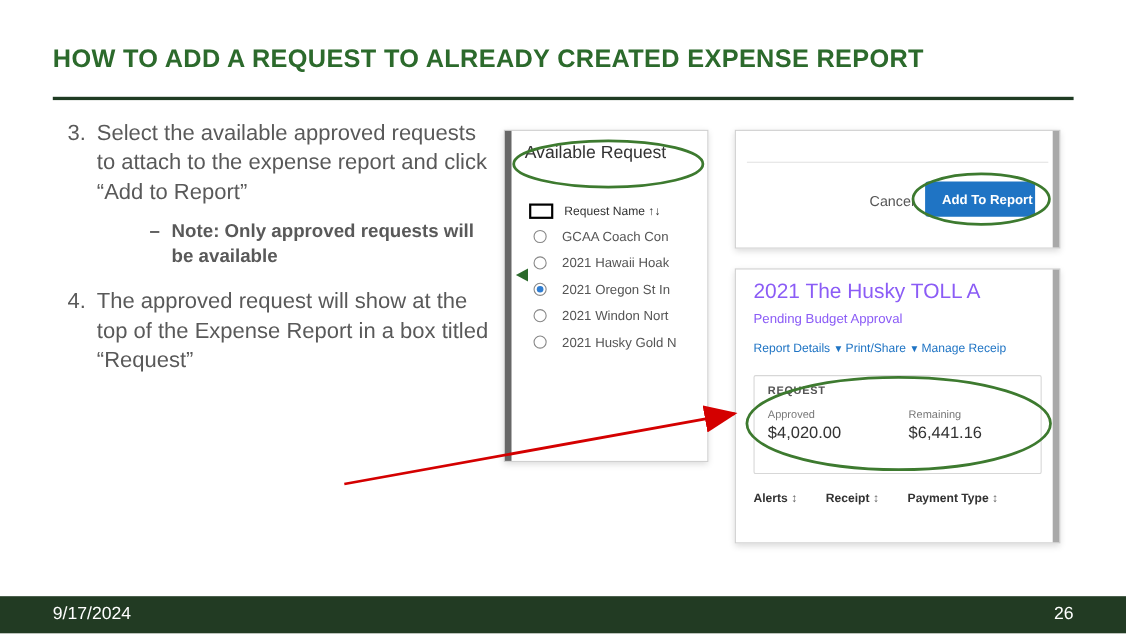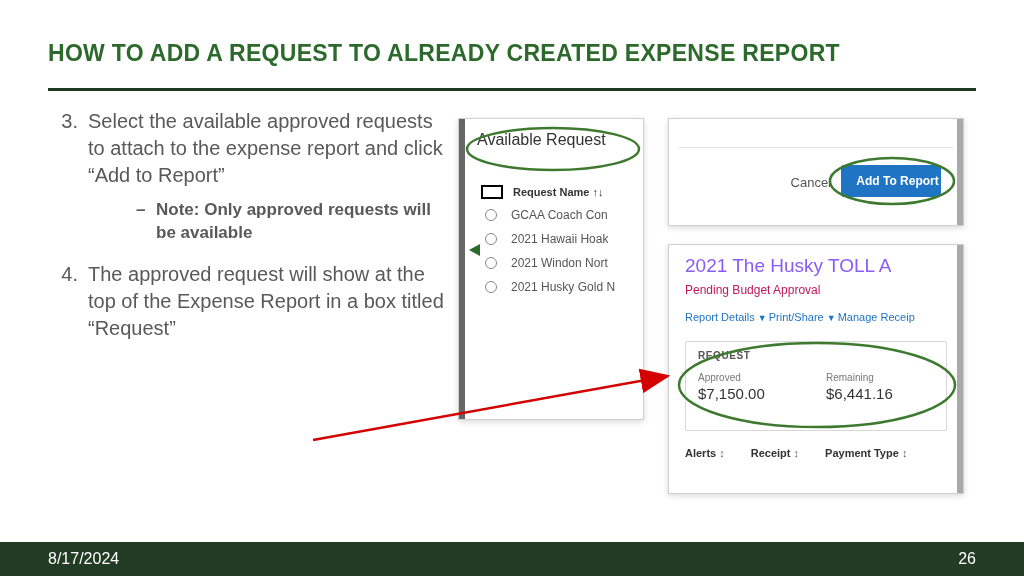--- a/index.html
+++ b/index.html
@@ -23,38 +23,38 @@
   .vbar-l { position:absolute; left:0; top:0; bottom:0; width:6px; background:#676767; }
   .vbar-r { position:absolute; right:0; top:0; bottom:0; width:6px; background:#a9a9a9; }
 
   
   #p1 { left: 0; top: 10px; width: 186px; height: 302px; }
   #p1 .hdr { position:absolute; left:18px; top:12px; font-size:16px; color:#333; }
   #p1 svg.oval { position:absolute; left:4px; top:4px; }
   #p1 .table { position:absolute; left:22px; top:62px; right:8px; }
   #p1 .throw { display:flex; align-items:center; height:22px; font-size:11px; }
   #p1 .allbox { width:22px; height:14px; border:2px solid #000; margin-right:10px; }
-  #p1 .thtxt { font-weight:700; color:#333; }
+  #p1 .thtxt { font-weight:400; color:#333; }
   #p1 .row { display:flex; align-items:center; height:24px; font-size:12px; color:#555; }
   #p1 .radio { width:12px; height:12px; border:1px solid #888; border-radius:50%; margin:0 14px 0 4px; position:relative; }
   #p1 .radio.sel::after { content:""; position:absolute; left:2px; top:2px; width:6px; height:6px; border-radius:50%; background:#2f7dd1; }
   #p1 .rtxt { white-space:nowrap; overflow:hidden; }
   #p1 .arrowhead { position:absolute; left:10px; top:125px; width:0; height:0; border-top:6px solid transparent; border-bottom:6px solid transparent; border-right:11px solid #2c6a2c; }
 
   
   #p2 { left: 210px; top: 10px; width: 296px; height: 108px; }
   #p2 .line { position:absolute; left:10px; right:10px; top:28px; height:1px; background:#e3e3e3; }
   #p2 .cancel { position:absolute; right:132px; top:56px; font-size:13px; color:#555; }
   #p2 .btn { position:absolute; right:22px; top:46px; width:100px; height:32px; background:#1f74c4; color:#fff; font-size:12px; font-weight:700; border-radius:3px; display:flex; align-items:center; justify-content:center;padding-left:13px; }
   #p2 svg.oval { position:absolute; right:6px; top:34px; }
 
   
   #p3 { left: 210px; top: 136px; width: 296px; height: 250px; }
   #p3 .title2 { position:absolute; left:16px; top:10px; font-size:19px; color:#8b5cf6; }
-  #p3 .status { position:absolute; left:16px; top:38px; font-size:12px; color:#be185d; }
+  #p3 .status { position:absolute; left:16px; top:38px; font-size:12px; color:#8b5cf6; }
   #p3 .links { position:absolute; left:16px; top:66px; font-size:11px; color:#1f74c4; display:flex; gap:2px; align-items:center; }
   #p3 .links .caret { font-size:9px; }
   #p3 .reqbox { position:absolute; left:16px; right:16px; top:96px; height:90px; border:1px solid #d7d7d7; border-radius:2px; }
   #p3 .reqbox .lbl { position:absolute; left:12px; top:8px; font-size:10px; letter-spacing:.6px; color:#555; font-weight:700; }
   #p3 .reqbox .col { position:absolute; top:30px; }
   #p3 .reqbox .col .s { font-size:10px; color:#777; }
   #p3 .reqbox .col .v { font-size:15px; color:#333; margin-top:2px; }
   #p3 .reqbox .c1 { left:12px; }
   #p3 .reqbox .c2 { left:140px; }
   #p3 svg.oval { position:absolute; left:6px; top:90px; }
@@ -103,20 +103,24 @@
           </div>
           <div class="row">
               <div class="radio"></div>
               <div class="rtxt">GCAA Coach Con</div>
             </div>
           <div class="row">
               <div class="radio"></div>
               <div class="rtxt">2021 Hawaii Hoak</div>
             </div>
           <div class="row">
+              <div class="radio sel"></div>
+              <div class="rtxt">2021 Oregon St In</div>
+            </div>
+          <div class="row">
               <div class="radio"></div>
               <div class="rtxt">2021 Windon Nort</div>
             </div>
           <div class="row">
               <div class="radio"></div>
               <div class="rtxt">2021 Husky Gold N</div>
             </div>
         </div>
         <div class="arrowhead"></div>
       </div>
@@ -137,21 +141,21 @@
         <div class="status">Pending Budget Approval</div>
         <div class="links">
           <span><span>Report Details</span> <span class="caret">▼</span></span>
           <span><span>Print/Share</span> <span class="caret">▼</span></span>
           <span>Manage Receip</span>
         </div>
         <div class="reqbox">
           <div class="lbl">REQUEST</div>
           <div class="col c1">
             <div class="s">Approved</div>
-            <div class="v">$7,150.00</div>
+            <div class="v">$4,020.00</div>
           </div>
           <div class="col c2">
             <div class="s">Remaining</div>
             <div class="v">$6,441.16</div>
           </div>
         </div>
         <svg class="oval" width="284" height="100">
             <ellipse cx="142" cy="50" rx="138" ry="42" fill="none" stroke="#3d7a2f" stroke-width="2.5"></ellipse>
           </svg>
         <div class="cols">
@@ -166,16 +170,16 @@
             <marker id="ah" markerWidth="12" markerHeight="10" refX="11" refY="5" orient="auto">
               <path d="M0,0 L12,5 L0,10 Z" fill="#d40000"></path>
             </marker>
           </defs>
         <line x1="5" y1="72" x2="360" y2="8" stroke="#d40000" stroke-width="2.5" marker-end="url(#ah)"></line>
       </svg>
     </div>
   </div>
 
   <div class="footer">
-    <span>8/17/2024</span>
+    <span>9/17/2024</span>
     <span>26</span>
   </div>
 </div>
 
 </body></html>

